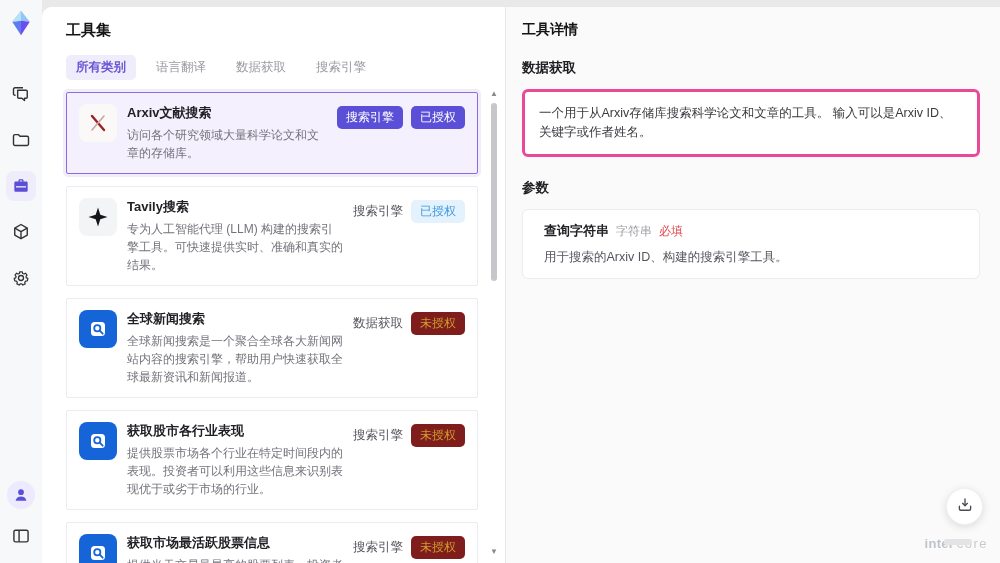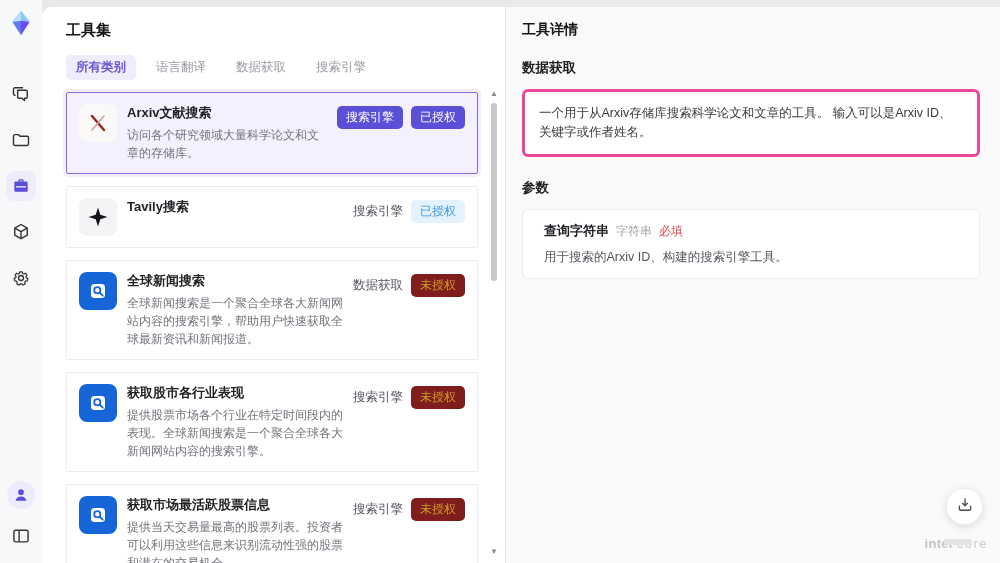--- a/index.html
+++ b/index.html
@@ -194,20 +194,21 @@
   </div>
 
   <div class="tool-card">
     <div class="tool-icon" style="background: rgb(243, 244, 246);">
               <svg viewBox="0 0 24 24" fill="#15161a">
                 <path d="M12 2.5l2.3 7.2 7.2 2.3-7.2 2.3L12 21.5l-2.3-7.2-7.2-2.3 7.2-2.3z"></path>
               </svg>
             </div>
     <div class="tool-mid">
       <div class="tool-title">Tavily搜索</div>
+      <div class="tool-desc">专为人工智能代理 (LLM) 构建的搜索引擎工具。可快速提供实时、准确和真实的结果。</div>
     </div>
     <div class="tool-tags">
       <span class="cat-text">搜索引擎</span>
       <span class="pill blue">已授权</span>
     </div>
   </div>
 
   <div class="tool-card">
     <div class="tool-icon" style="background: rgb(21, 101, 216);">
               <svg viewBox="0 0 24 24" fill="none">
@@ -229,21 +230,21 @@
   <div class="tool-card">
     <div class="tool-icon" style="background: rgb(21, 101, 216);">
               <svg viewBox="0 0 24 24" fill="none">
                 <rect x="5" y="5" width="14" height="14" rx="3.5" fill="#fff"></rect>
                 <circle cx="11.3" cy="11.3" r="3.1" stroke="#1565d8" stroke-width="1.8"></circle>
                 <path d="M13.7 13.7l3 3" stroke="#1565d8" stroke-width="1.8" stroke-linecap="round"></path>
               </svg>
             </div>
     <div class="tool-mid">
       <div class="tool-title">获取股市各行业表现</div>
-      <div class="tool-desc">提供股票市场各个行业在特定时间段内的表现。全球新闻搜索是一个聚合全球各大新闻网站内容的搜索引擎。</div>
+      <div class="tool-desc">提供股票市场各个行业在特定时间段内的表现。投资者可以利用这些信息来识别表现优于或劣于市场的行业。</div>
     </div>
     <div class="tool-tags">
       <span class="cat-text">搜索引擎</span>
       <span class="pill yellow">未授权</span>
     </div>
   </div>
 
   <div class="tool-card">
     <div class="tool-icon" style="background: rgb(21, 101, 216);">
               <svg viewBox="0 0 24 24" fill="none">

